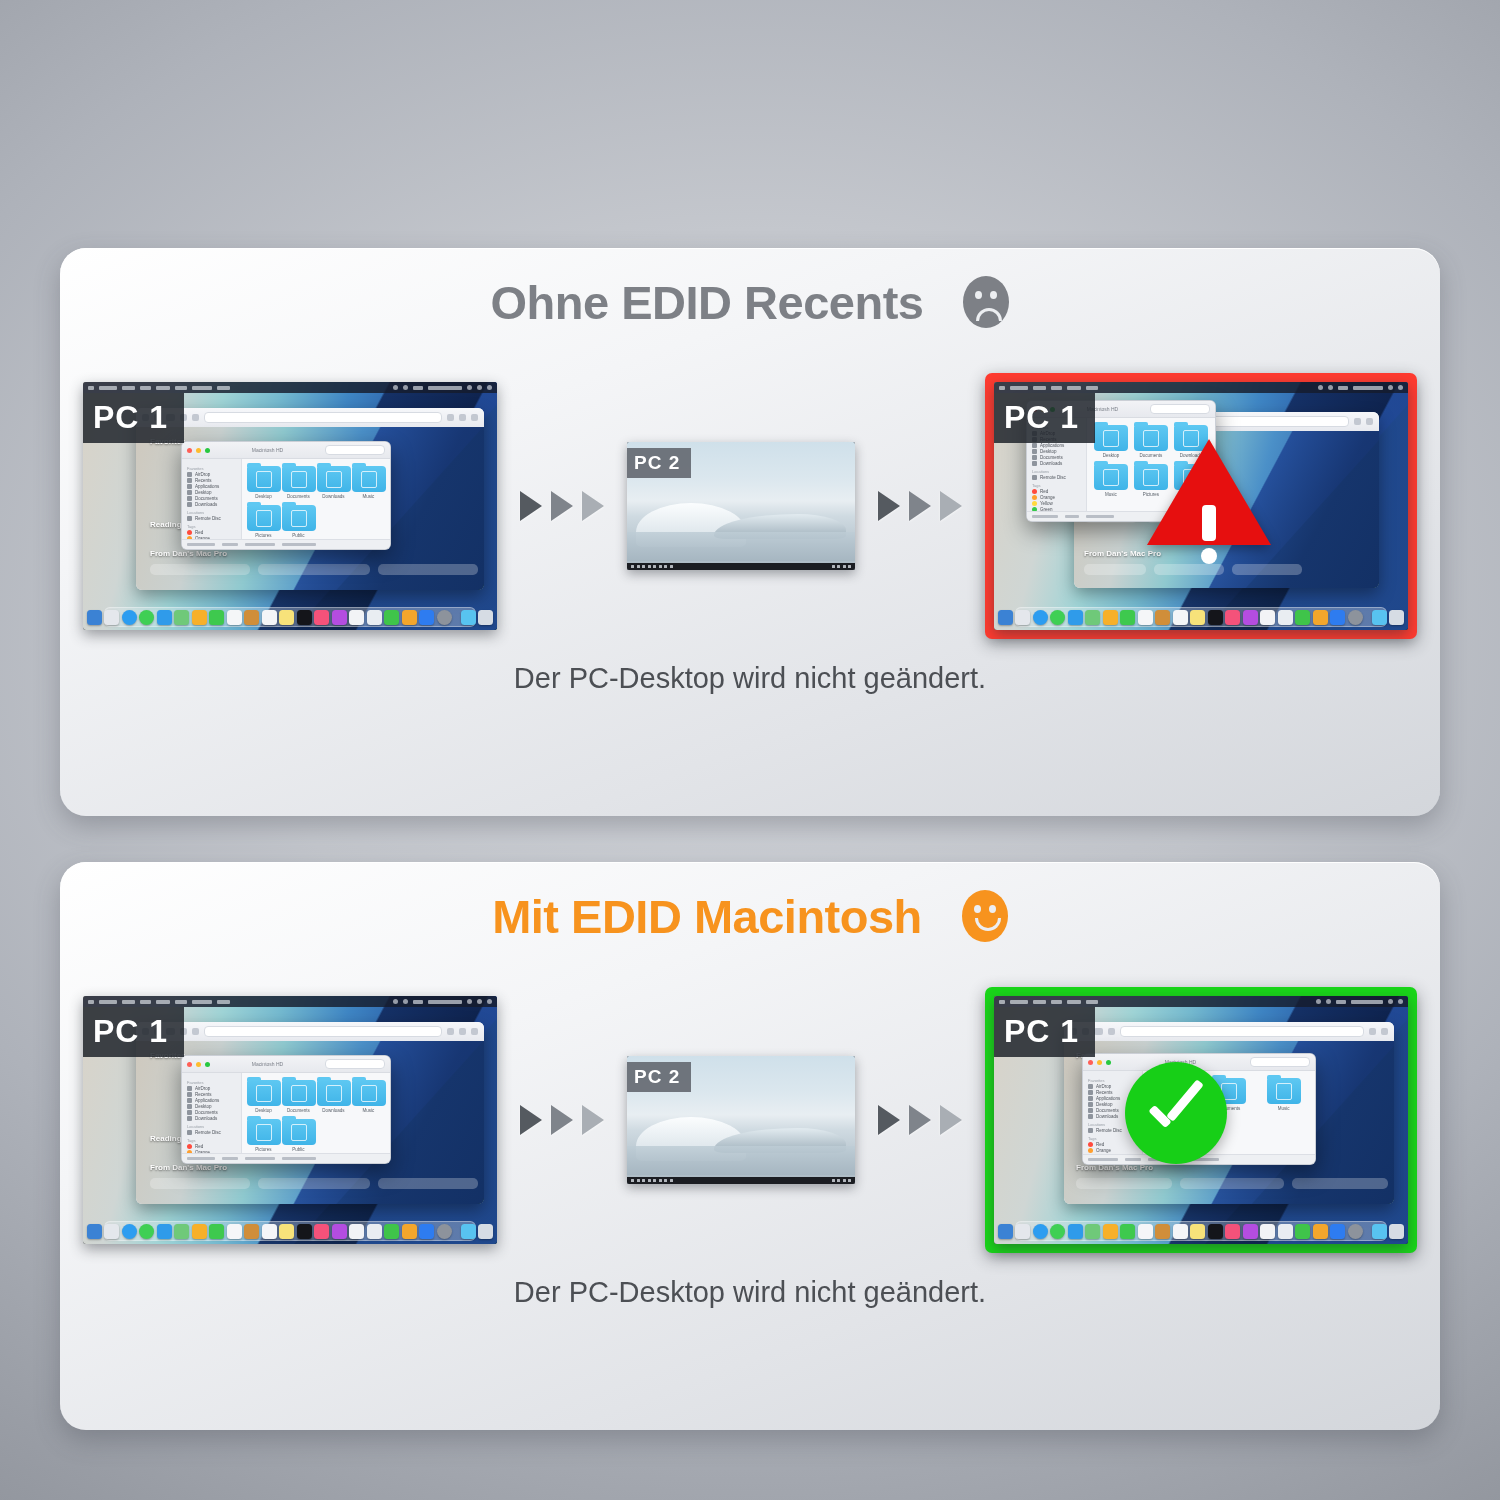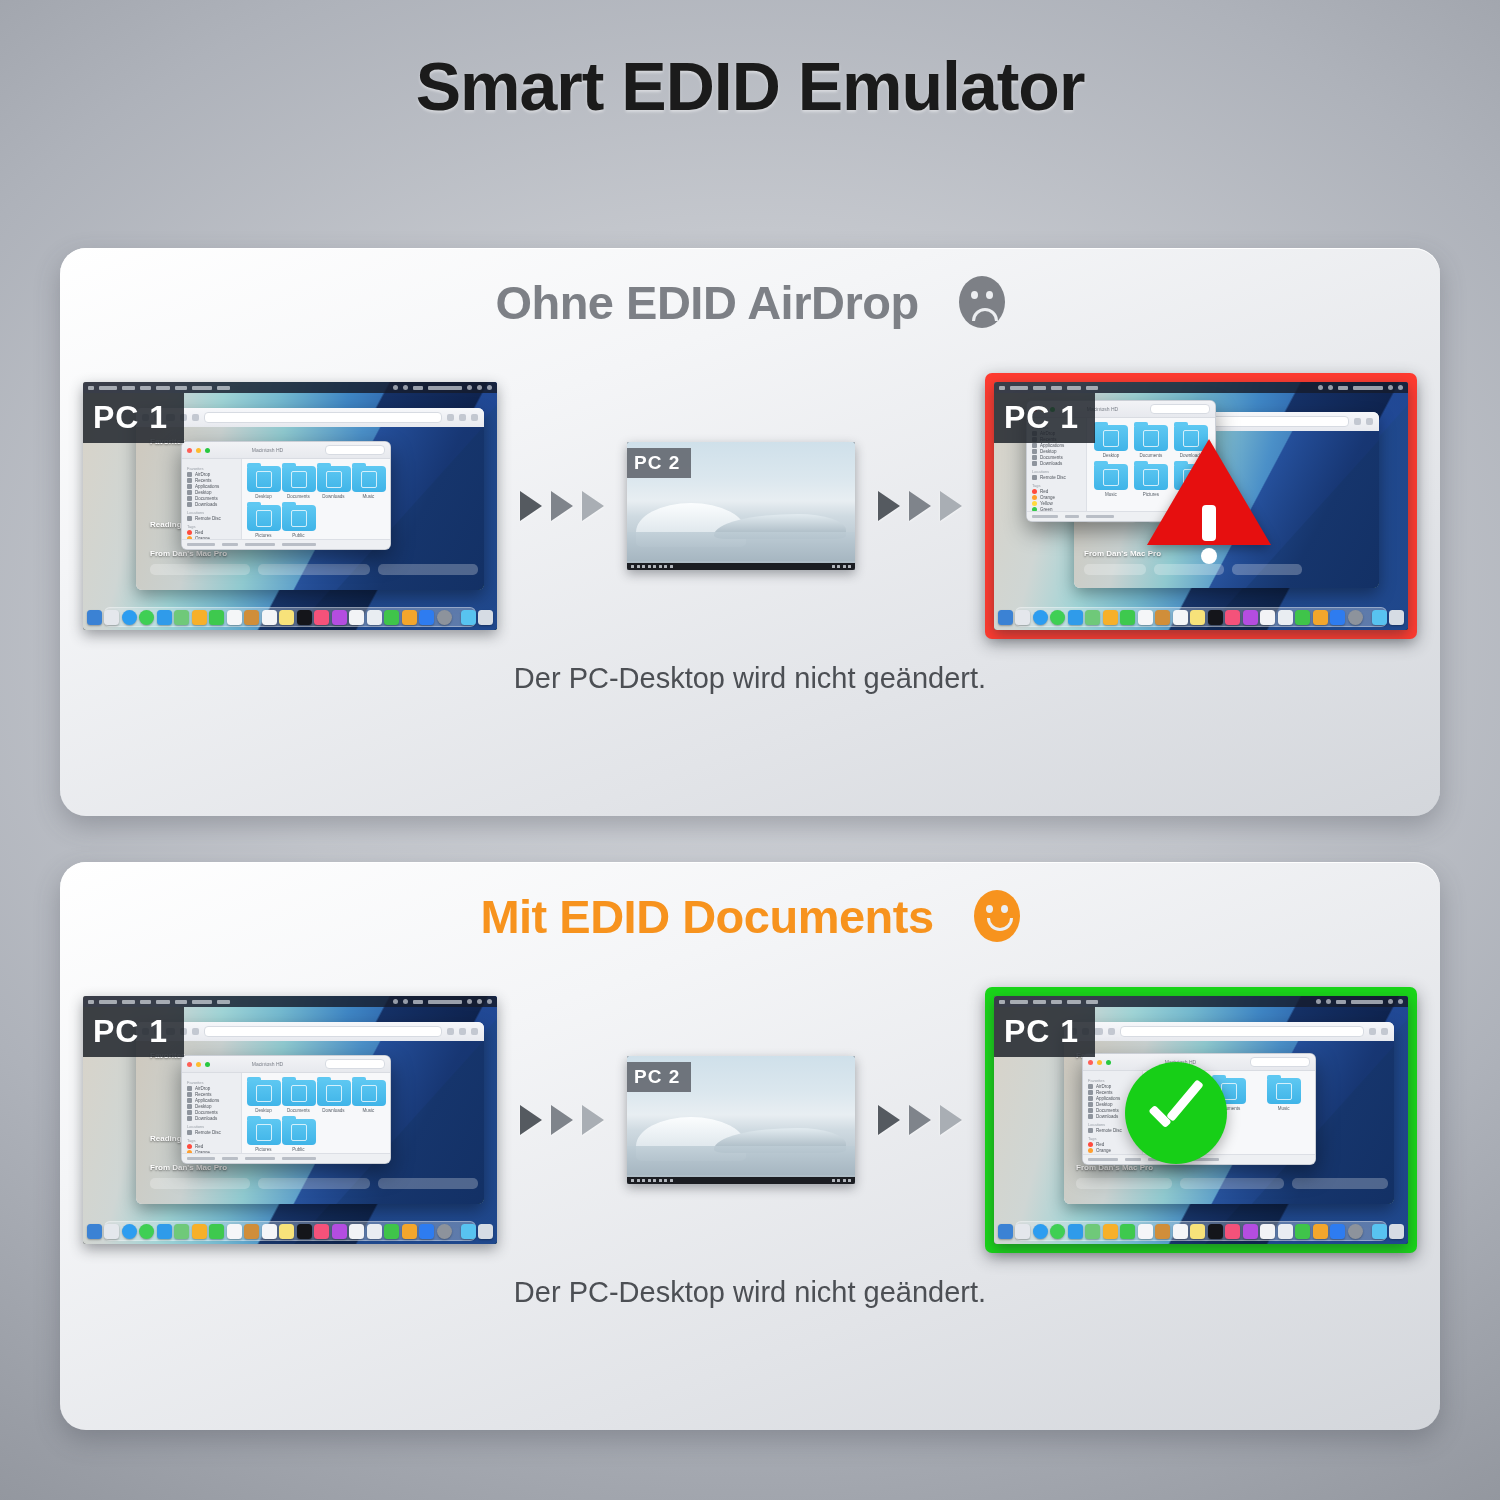--- a/index.html
+++ b/index.html
@@ -172,26 +172,25 @@
     box-shadow:0 5px 14px rgba(0,0,0,.3);}
   .check:before{content:"";position:absolute;left:23px;top:50px;width:24px;height:9px;background:#fff;
     border-radius:3px;transform:rotate(45deg);}
   .check:after{content:"";position:absolute;left:36px;top:34px;width:48px;height:9px;background:#fff;
     border-radius:3px;transform:rotate(-50deg);}
 </style>
 </head>
 <body>
 
 <div class="header">
-  <h1 class="main-title">Smart EDID Emulator</h1>
 </div>
 
 <div class="panel" id="panel-without">
   <div class="panel-head">
-    <span class="panel-title title-gray">Ohne EDID AirDrop</span>
+    <span class="panel-title title-gray">Ohne EDID Recents</span>
     <span class="face face-gray">
       <i class="eye l"></i>
         <i class="eye r"></i>
         <i class="mouth"></i>
     </span>
   </div>
 
   <div class="stage">
 
     <div class="screen big">
@@ -601,21 +600,21 @@
       </div>
     </div>
 
   </div>
 
   <div class="caption">Der PC-Desktop wird nicht geändert.</div>
 </div>
 
 <div class="panel" id="panel-with">
   <div class="panel-head">
-    <span class="panel-title title-orange">Mit EDID Documents</span>
+    <span class="panel-title title-orange">Mit EDID Macintosh</span>
     <span class="face face-orange">
       <i class="eye l"></i>
         <i class="eye r"></i>
         <i class="mouth"></i>
     </span>
   </div>
 
   <div class="stage">
 
     <div class="screen big">

